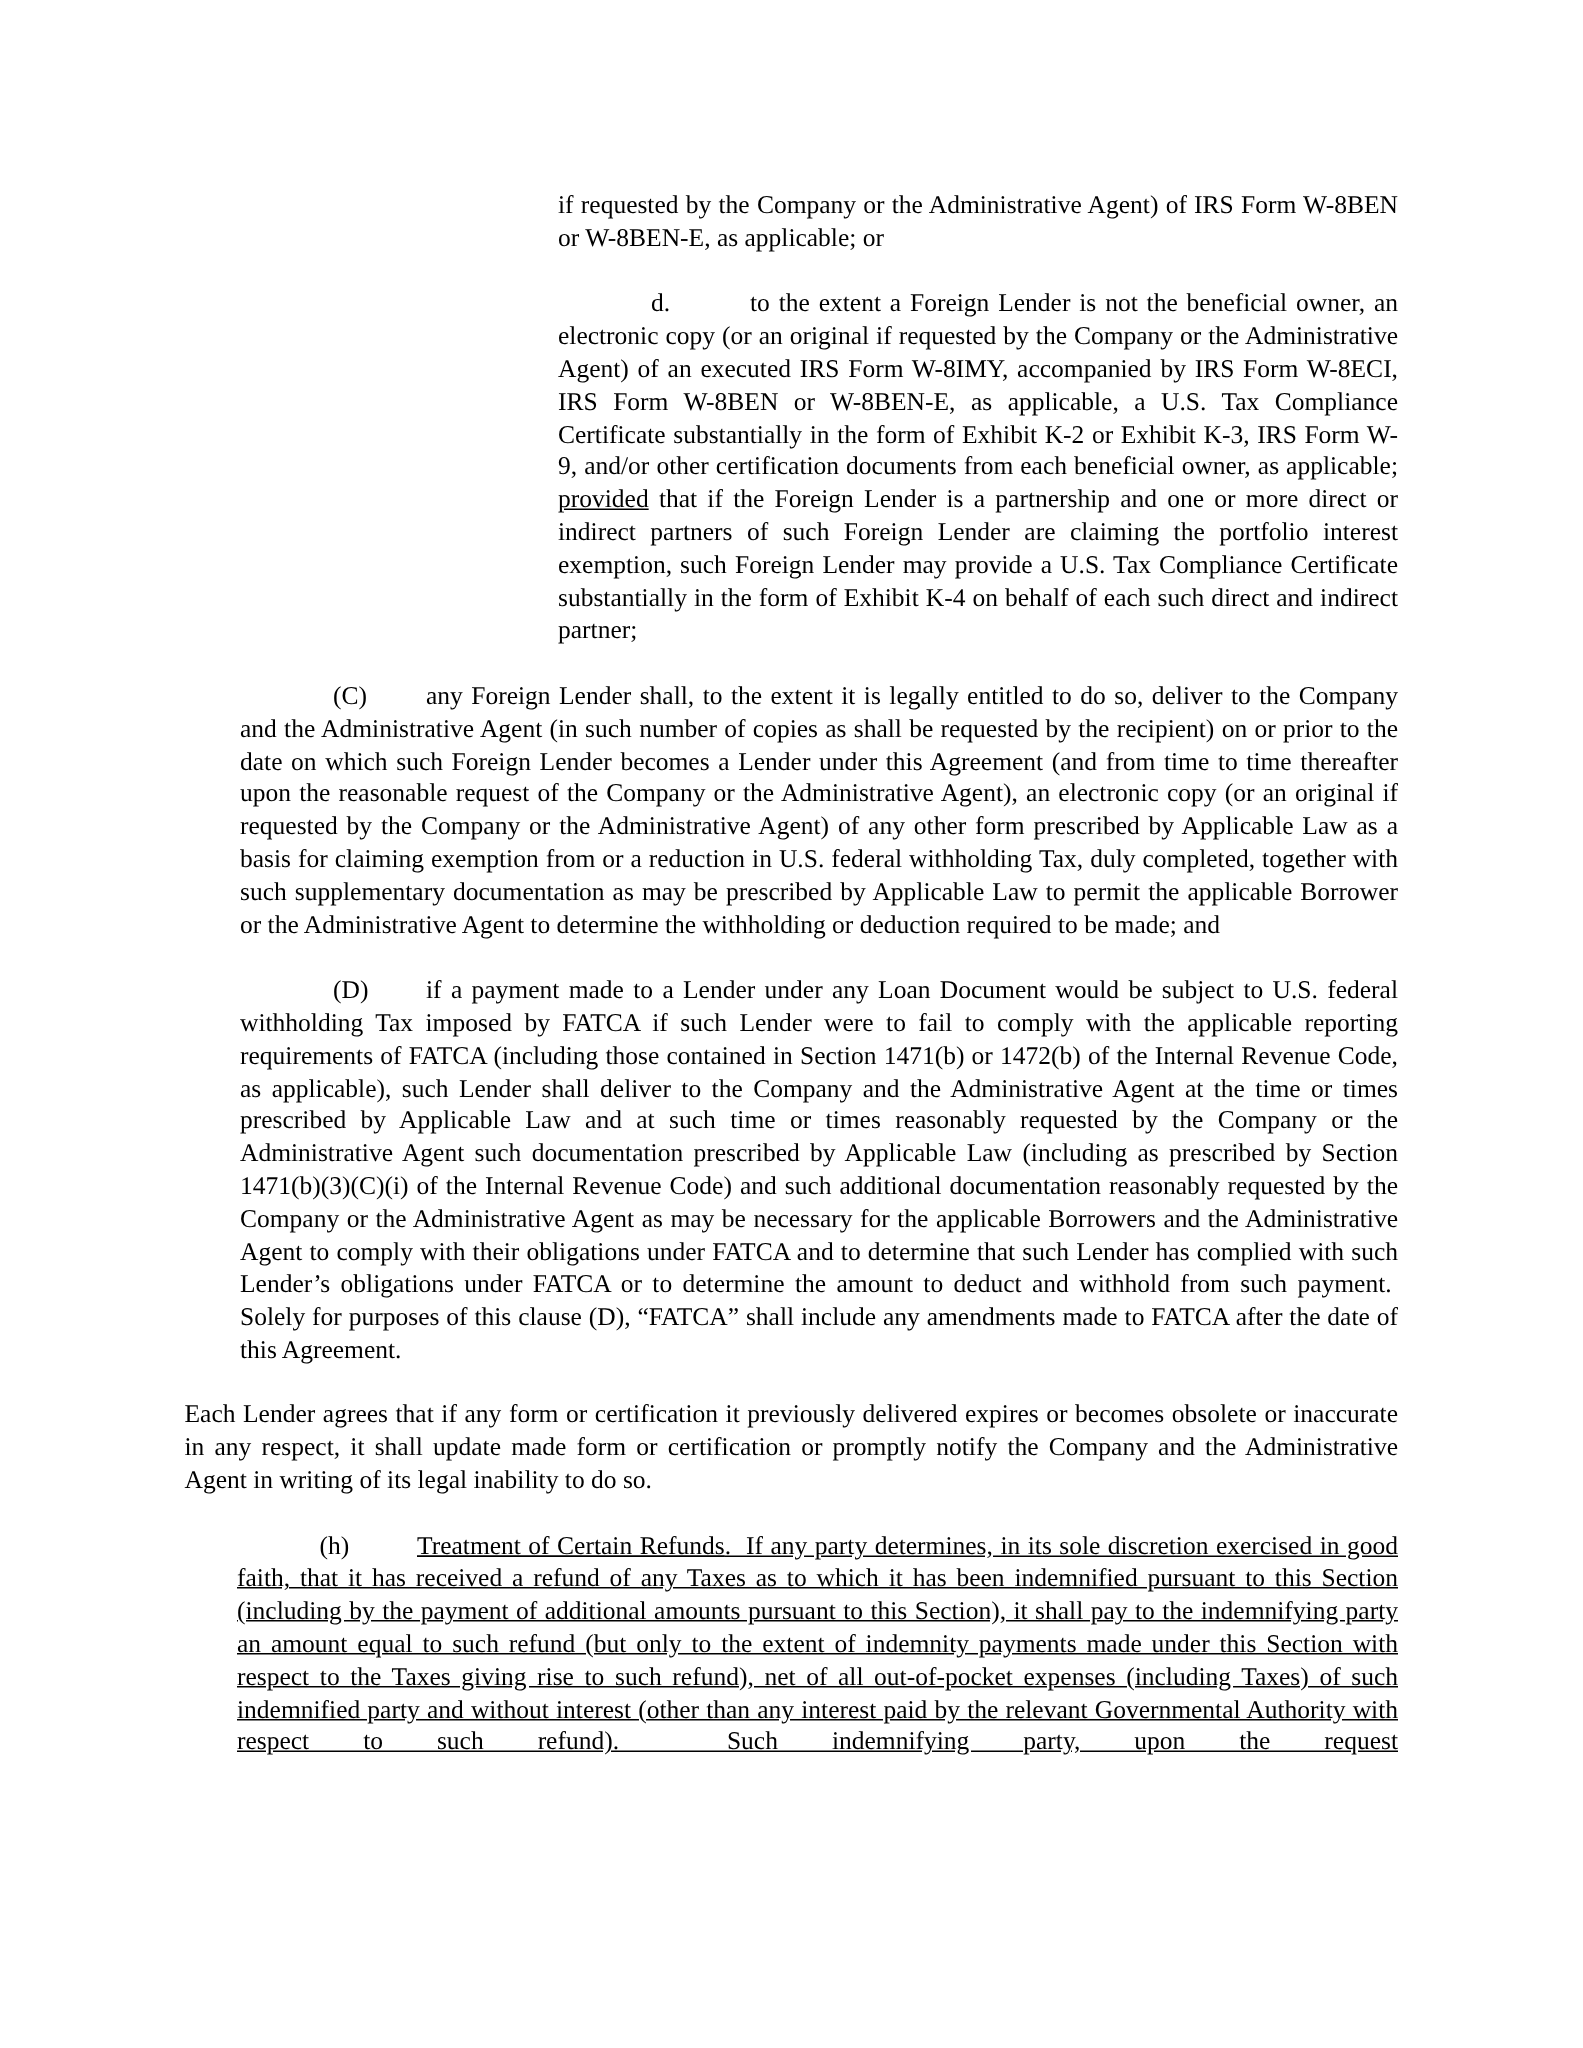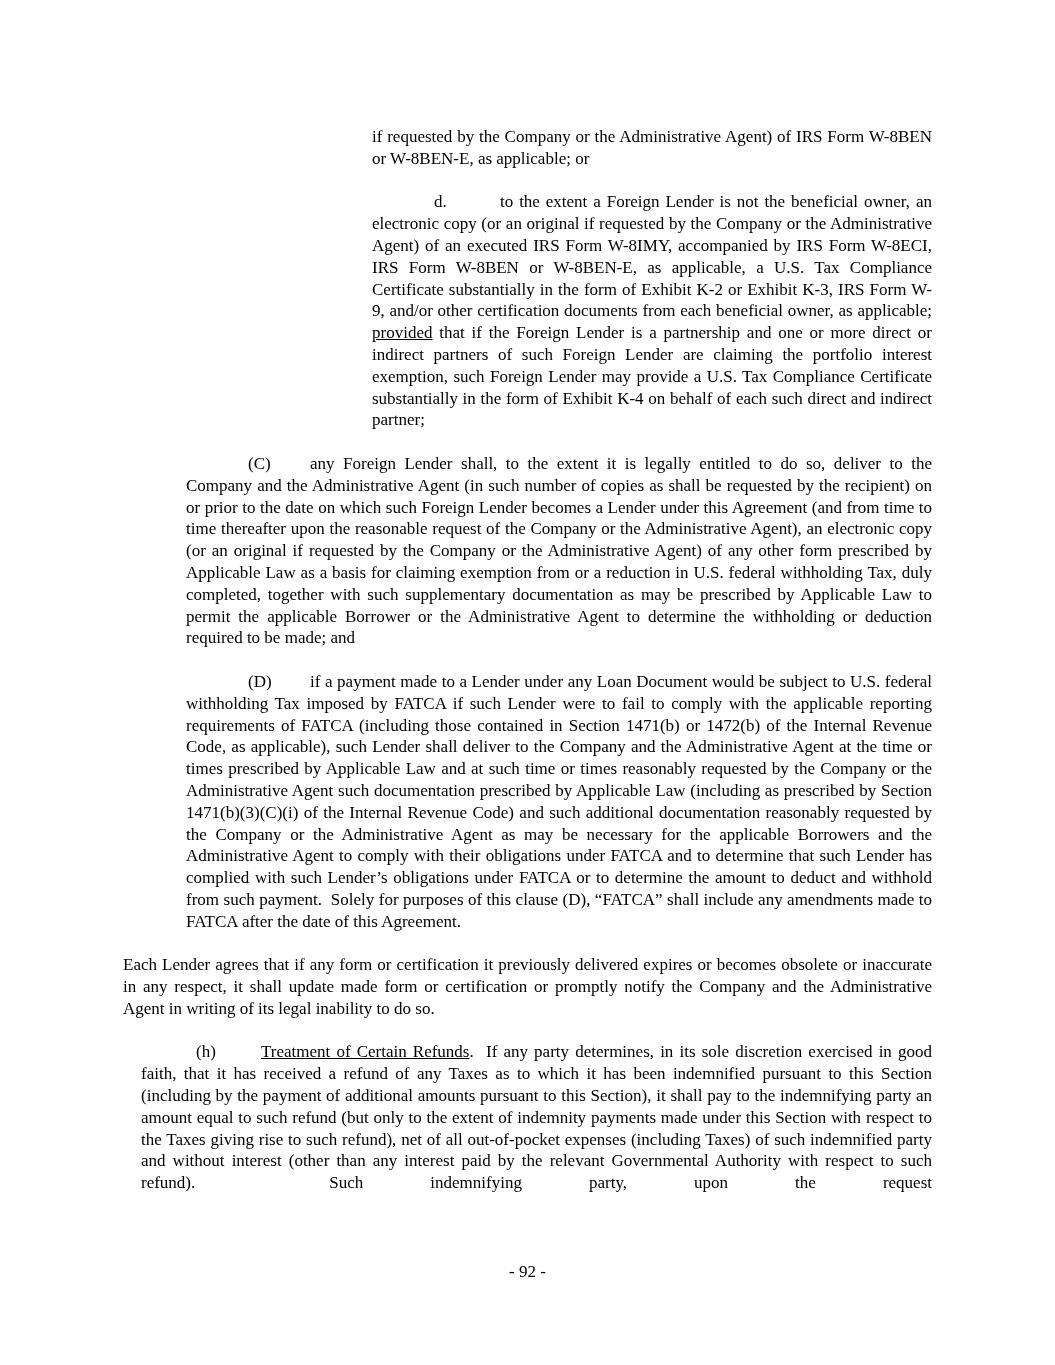--- a/index.html
+++ b/index.html
@@ -25,23 +25,23 @@
     width: 809px;
   }
   .para {
     text-align: justify;
     margin: 0 0 21.8px 0;
     padding: 0;
   }
   
   .block-inner { margin-left: 249px; }
   
-  .block-cd { margin-left: 63px; }
+  .block-cd { margin-left: 37px; }
   
-  .block-h { margin-left: 18px; }
+  .block-h { margin-left: 35px; text-decoration: underline; }
 
   .first-indent { text-indent: 62px; }
   .first-indent-h { text-indent: 55px; }
 
   .clause-label {
     display: inline-block;
     text-indent: 0;
   }
   .label-d { width: 66px; }
   .label-c { width: 62px; }
@@ -74,14 +74,13 @@
     <p class="para block-cd first-indent"><span class="clause-label label-c">(C)</span><span>any Foreign Lender shall, to the extent it is legally entitled to do so, deliver to the Company and the Administrative Agent (in such number of copies as shall be requested by the recipient) on or prior to the date on which such Foreign Lender becomes a Lender under this Agreement (and from time to time thereafter upon the reasonable request of the Company or the Administrative Agent), an electronic copy (or an original if requested by the Company or the Administrative Agent) of any other form prescribed by Applicable Law as a basis for claiming exemption from or a reduction in U.S. federal withholding Tax, duly completed, together with such supplementary documentation as may be prescribed by Applicable Law to permit the applicable Borrower or the Administrative Agent to determine the withholding or deduction required to be made; and</span></p>
 
     <p class="para block-cd first-indent"><span class="clause-label label-dd">(D)</span><span>if a payment made to a Lender under any Loan Document would be subject to U.S. federal withholding Tax imposed by FATCA if such Lender were to fail to comply with the applicable reporting requirements of FATCA (including those contained in Section 1471(b) or 1472(b) of the Internal Revenue Code, as applicable), such Lender shall deliver to the Company and the Administrative Agent at the time or times prescribed by Applicable Law and at such time or times reasonably requested by the Company or the Administrative Agent such documentation prescribed by Applicable Law (including as prescribed by Section 1471(b)(3)(C)(i) of the Internal Revenue Code) and such additional documentation reasonably requested by the Company or the Administrative Agent as may be necessary for the applicable Borrowers and the Administrative Agent to comply with their obligations under FATCA and to determine that such Lender has complied with such Lender’s obligations under FATCA or to determine the amount to deduct and withhold from such payment.&nbsp; Solely for purposes of this clause (D), “FATCA” shall include any amendments made to FATCA after the date of this Agreement.</span></p>
 
     <p class="para"><span>Each Lender agrees that if any form or certification it previously delivered expires or becomes obsolete or inaccurate in any respect, it shall update made form or certification or promptly notify the Company and the Administrative Agent in writing of its legal inability to do so.</span></p>
 
     <p class="para block-h first-indent-h justify-last"><span class="clause-label label-h">(h)</span><span class="u">Treatment of Certain Refunds</span><span>.&nbsp; If any party determines, in its sole discretion exercised in good faith, that it has received a refund of any Taxes as to which it has been indemnified pursuant to this Section (including by the payment of additional amounts pursuant to this Section), it shall pay to the indemnifying party an amount equal to such refund (but only to the extent of indemnity payments made under this Section with respect to the Taxes giving rise to such refund), net of all out-of-pocket expenses (including Taxes) of such indemnified party and without interest (other than any interest paid by the relevant Governmental Authority with respect to such refund).&nbsp; Such indemnifying party, upon the request</span></p>
 
   </div>
 
-  <div class="footer">- 92 -</div>
 </div>
 
 </body></html>

